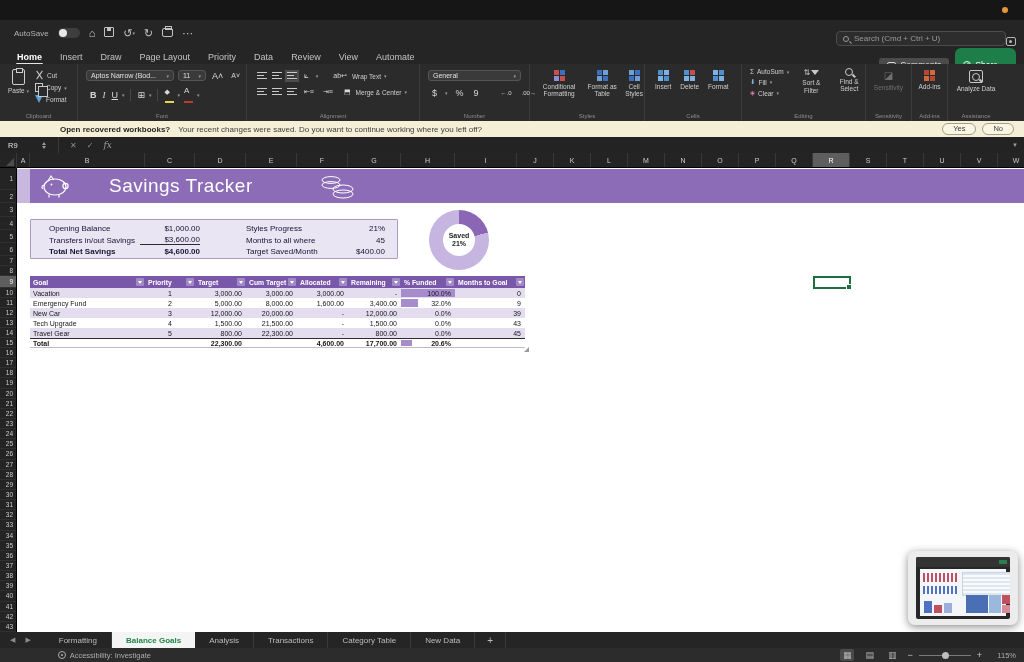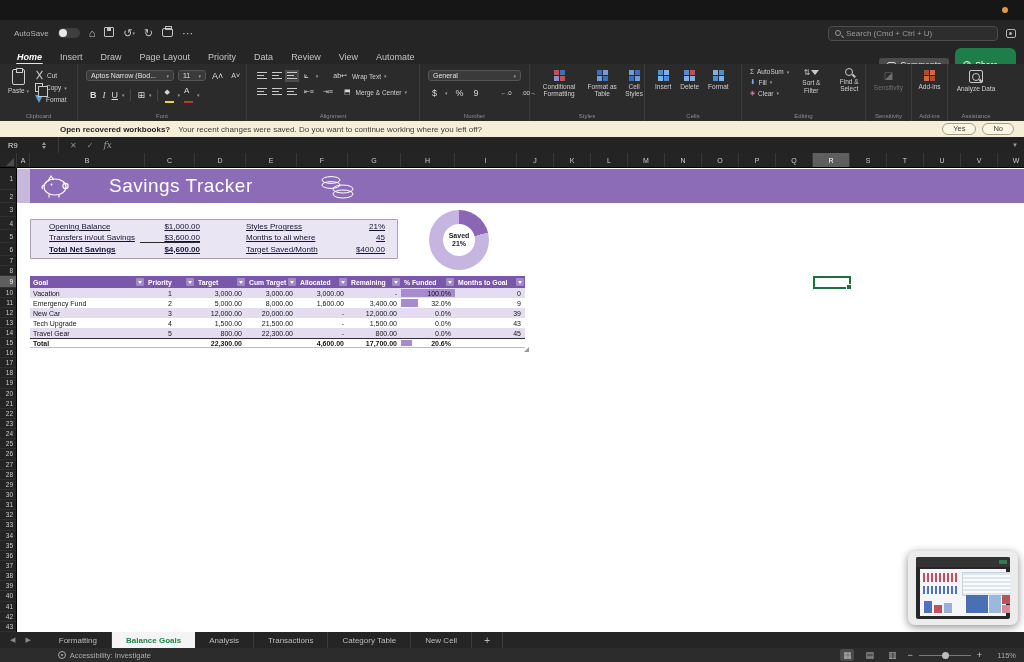--- a/index.html
+++ b/index.html
@@ -18,32 +18,32 @@
   .qa-ic .mini { font-style:normal; font-size:5px; color:#9a9a9a; vertical-align:2px; }
   .ic-floppy { display:inline-block; width:10px; height:10px; border:1px solid #c2c2c2; border-radius:1px; position:relative; }
   .ic-floppy:after { content:""; position:absolute; left:2px; top:0; width:4px; height:3px; background:#c2c2c2; }
   .ic-printer { display:inline-block; width:11px; height:9px; border:1px solid #c2c2c2; border-radius:2px; position:relative; }
   .ic-printer:after { content:""; position:absolute; left:2px; top:-3px; width:5px; height:2px; border:1px solid #c2c2c2; }
   .doc-title { position:absolute; left:50%; top:0; transform:translateX(-50%); height:26px; display:flex; align-items:center; gap:5px;
                font-size:9px; color:#dcdcdc; cursor:pointer; white-space:nowrap; }
   .ic-doc { display:inline-block; width:8px; height:10px; background:#e8e8e8; border-radius:1px; position:relative; }
   .ic-doc:after { content:""; position:absolute; right:-1px; top:-1px; border:2px solid #252525; border-left-color:transparent; border-bottom-color:transparent; }
   .carr { display:inline-block; width:0; height:0; border-left:3px solid transparent; border-right:3px solid transparent; border-top:3px solid #9f9f9f; }
-  .tb-right { position:absolute; right:8px; top:0; height:26px; display:flex; align-items:center; gap:8px; }
+  .tb-right { position:absolute; right:8px; top:0; height:26px; display:flex; align-items:flex-end; }
   .searchbox { width:170px; height:15px; border:1px solid #4c4c4c; border-radius:4px; background:#2d2d2d;
                display:flex; align-items:center; gap:5px; padding:0 6px; cursor:text; }
   .ic-mag { display:inline-block; width:6px; height:6px; border:1px solid #9a9a9a; border-radius:50%; position:relative; }
   .ic-mag:after { content:""; position:absolute; left:5px; top:5px; width:3px; height:1px; background:#9a9a9a; transform:rotate(45deg); }
   .searchbox .ph { font-size:8px; color:#9a9a9a; }
   .ic-acct { display:inline-block; width:10px; height:9px; border:1px solid #b5b5b5; border-radius:2px; position:relative; }
   .ic-acct:after { content:""; position:absolute; left:2px; top:2px; width:3px; height:3px; border-radius:50%; background:#b5b5b5; }
   
   .ribbontabs { position:absolute; left:0; top:46px; width:1024px; height:18px; background:#252525; display:flex; align-items:center; padding-left:8px; }
   .rtab { font-size:9px; color:#c3c3c3; padding:2px 9px 3px; cursor:pointer; position:relative; white-space:nowrap; }
-  .rtab.active { color:#fff; font-weight:bold;font-style:italic; }
+  .rtab.active { color:#fff; font-weight:bold; }
   .rtab.active:after { content:""; position:absolute; left:8px; right:8px; bottom:0; height:2px; background:#e4e4e4; border-radius:1px; }
   .rtabs-right { position:absolute; right:8px; top:2px; display:flex; gap:6px; align-items:center; }
   .btn-comments { display:flex; align-items:center; gap:4px; background:#4b4b4b; color:#e2e2e2; font-size:8.5px; border-radius:3px; padding:2px 8px; cursor:pointer; }
   .ic-bubble { display:inline-block; width:9px; height:7px; border:1px solid #d5d5d5; border-radius:2px; position:relative; }
   .ic-bubble:after { content:""; position:absolute; left:1px; bottom:-3px; border:2px solid transparent; border-top-color:#d5d5d5; }
   .btn-share { display:flex; align-items:center; gap:4px; background:#1e7e4a; color:#fff; font-size:8.5px; border-radius:6px; padding:12px 8px; cursor:pointer; }
   .ic-shar { display:inline-block; width:8px; height:8px; border:1px solid #eafff2; border-radius:50%; position:relative; font-size:6px; line-height:7px; text-align:center; color:#eafff2; }
   .btn-share .carr { border-top-color:#d7f3e2; }
   
   .ribbon { position:absolute; left:0; top:64px; width:1024px; height:57px; background:#2b2b2b; color:#d0d0d0; display:flex; }
@@ -105,21 +105,21 @@
   .rhcell.sel { background:#5e5e5e; color:#fff; }
   
   .bannerA { position:absolute; left:17px; width:13px; top:1px; height:34px; background:#c9b8dd; }
   .banner { position:absolute; left:30px; right:0; top:1px; height:34px; background:#8d6cb7; color:#fff; display:flex; align-items:center; }
   .banner .btitle { font-size:19px; letter-spacing:0.5px; margin-left:37px; font-weight:500; }
   .banner svg { flex:none; }
   
   .summary { position:absolute; left:30px; top:51px; width:368px; height:40px; background:#eae5f3; border:1px solid #a99cc0; border-radius:1px;
              display:grid; grid-template-columns:1fr 1fr; font-size:8px; color:#141432; padding:2px 0; }
   .sumcol { display:grid; grid-template-rows:1fr 1fr 1fr; }
-  .sumrow { display:flex; align-items:flex-start;text-decoration:underline; }
+  .sumrow { display:flex; align-items:flex-end; }
   .sumrow .lbl { padding-left:18px; }
   .sumcol.L .val { margin-left:auto; margin-right:14px; min-width:60px; text-align:right; }
   .sumcol.R .lbl { padding-left:32px; }
   .sumcol.R .val { margin-left:auto; margin-right:12px; min-width:52px; text-align:right; }
   .sumrow.u .val { border-bottom:1px solid #2b2b2b; }
   .sumrow.b { font-weight:bold; }
   
   .donut { position:absolute; left:429px; top:42px; width:60px; height:60px; border-radius:50%; }
   .donut .hole { position:absolute; left:14px; top:14px; width:32px; height:32px; border-radius:50%; background:#fff;
                  display:flex; flex-direction:column; align-items:center; justify-content:center; font-size:7px; font-weight:bold; color:#1c1c1c; line-height:1.2; }
@@ -859,21 +859,21 @@
     <span class="navarrows">
       <span>◀</span>
       <span>▶</span>
     </span>
     <span id="stabs" style="display:flex">
         <span class="stab">Formatting</span>
         <span class="stab active">Balance Goals</span>
         <span class="stab">Analysis</span>
         <span class="stab">Transactions</span>
         <span class="stab">Category Table</span>
-        <span class="stab">New Cell</span>
+        <span class="stab">New Data</span>
       </span>
     <span class="stab add">+</span>
   </div>
 
   <div class="statusbar">
     <span class="ready">Ready</span>
     <span class="acc">
       <span class="ic-person"></span>
       <span>Accessibility: Investigate</span>
     </span>

